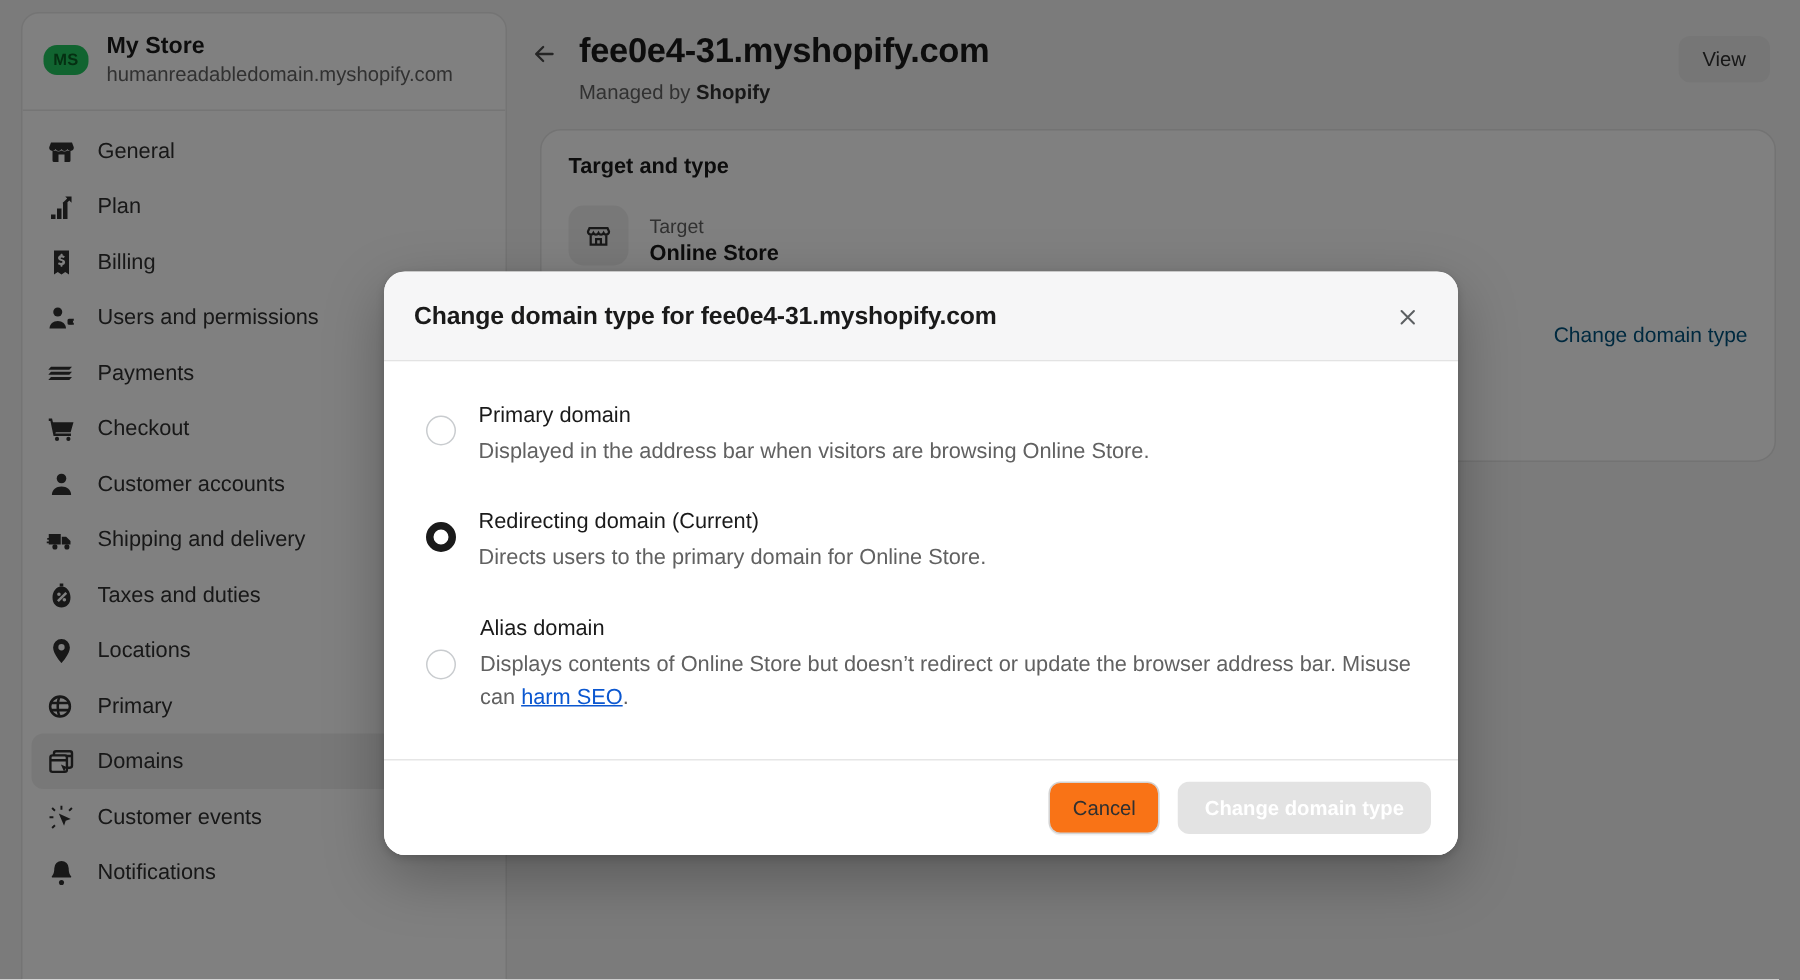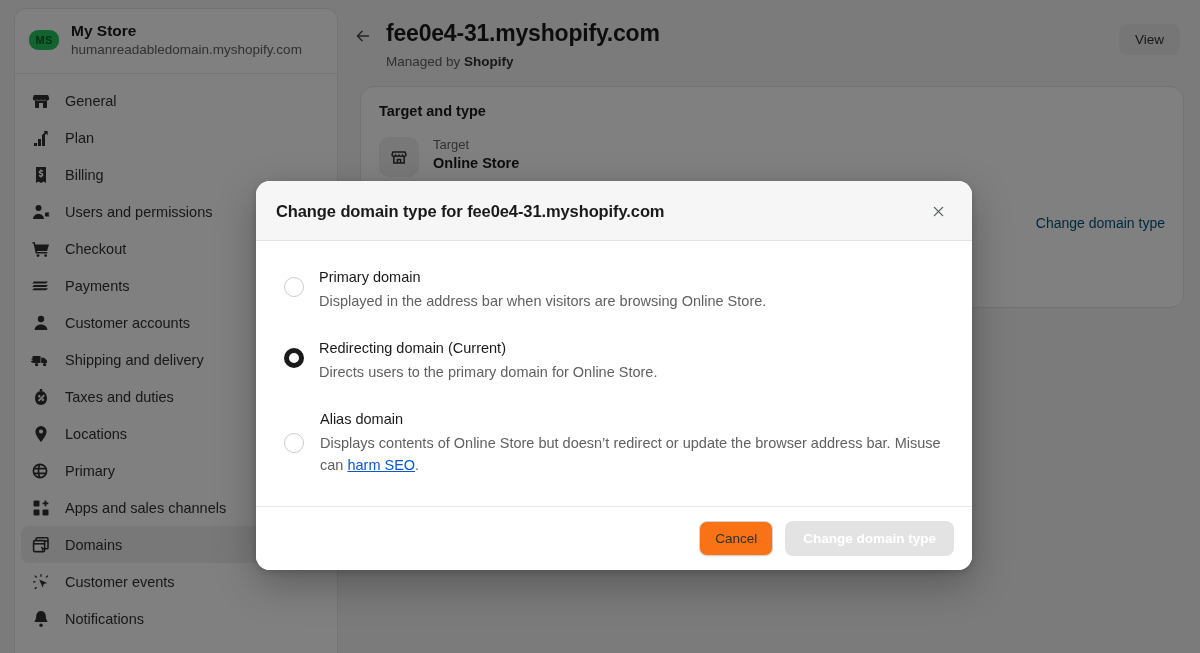--- a/index.html
+++ b/index.html
@@ -98,21 +98,21 @@
   .card {
     margin: 17px 0 0 12px;
     background: #fbfbfb;
     border: 1px solid #e1e1e1;
     border-radius: 14px;
     padding: 16px 18px 18px 18px;
     min-height: 222px;
     position: relative;
   }
   .card-title { font-size: 14.5px; font-weight: 600; color: #1a1a1a; }
-  .target-row { display: flex; gap: 14px; margin-top: 18px; align-items: flex-start; }
+  .target-row { display: flex; gap: 14px; margin-top: 18px; align-items: flex-end; }
   .target-ic {
     width: 40px; height: 40px; flex: 0 0 40px;
     background: #ececec; border-radius: 10px;
     display: flex; align-items: center; justify-content: center;
     color: #303030;
   }
   .target-lbl { font-size: 13px; color: #616161; }
   .target-val { font-size: 14.5px; font-weight: 600; color: #1a1a1a; margin-top: 3px;}
   .card-link {
     position: absolute; right: 18px; top: 128px;
@@ -270,35 +270,35 @@
                   <path d="M15 10.5h3.2v1.3H17v1.4h1.2v1.3H15a1 1 0 0 1-1-1v-2a1 1 0 0 1 1-1z"></path>
                   <circle cx="16" cy="12.5" r="1.1" fill="none" stroke="currentColor" stroke-width="1.2"></circle>
                 </svg>
               </span>
             <span>Users and permissions</span>
           </div>
 
           <div class="nav-item">
             <span class="nav-ic">
                 <svg viewBox="0 0 20 20" fill="currentColor">
+                  <path d="M3 5.5h14l-1.8 2H1.2L3 5.5zm0 3.4h14l-1.8 2H1.2l1.8-2zm0 3.4h14l-1.8 2H1.2l1.8-2z"></path>
+                </svg>
+              </span>
+            <span>Payments</span>
+          </div>
+
+          <div class="nav-item">
+            <span class="nav-ic">
+                <svg viewBox="0 0 20 20" fill="currentColor">
                   <path d="M1.5 3h2.2l.6 2.5H18l-1.9 6.6H6.2L5.9 13h10.4v1.6H4.7L2.6 4.6H1.5V3z"></path>
                   <circle cx="7" cy="16.6" r="1.4"></circle>
                   <circle cx="14.6" cy="16.6" r="1.4"></circle>
                 </svg>
               </span>
             <span>Checkout</span>
-          </div>
-
-          <div class="nav-item">
-            <span class="nav-ic">
-                <svg viewBox="0 0 20 20" fill="currentColor">
-                  <path d="M3 5.5h14l-1.8 2H1.2L3 5.5zm0 3.4h14l-1.8 2H1.2l1.8-2zm0 3.4h14l-1.8 2H1.2l1.8-2z"></path>
-                </svg>
-              </span>
-            <span>Payments</span>
           </div>
 
           <div class="nav-item">
             <span class="nav-ic">
                 <svg viewBox="0 0 20 20" fill="currentColor">
                   <circle cx="10" cy="6" r="3.2"></circle>
                   <path d="M3.6 17c0-3.3 2.8-5.6 6.4-5.6s6.4 2.3 6.4 5.6H3.6z"></path>
                 </svg>
               </span>
             <span>Customer accounts</span>
@@ -341,31 +341,20 @@
                   <circle cx="9" cy="10" r="6.6"></circle>
                   <path d="M9 3.4c-2 2-2 11.2 0 13.2M2.6 7.6h12.8M2.6 12.4h12.8"></path>
                 </svg>
                 <svg viewBox="0 0 20 20" fill="currentColor" style="margin-top:-20px">
                   <path d="M15.4 9.6h2.9v1.1h-1.1v.6h1.1v1.1h-2.9V9.6z" opacity="0"></path>
                 </svg>
               </span>
             <span>Primary</span>
           </div>
 
-          <div class="nav-item">
-            <span class="nav-ic">
-                <svg viewBox="0 0 20 20" fill="currentColor">
-                  <rect x="2.5" y="2.5" width="6" height="6" rx="1"></rect>
-                  <rect x="2.5" y="11.5" width="6" height="6" rx="1"></rect>
-                  <rect x="11.5" y="11.5" width="6" height="6" rx="1"></rect>
-                  <path d="M13.6 2.4h1.8v2h2v1.8h-2v2h-1.8v-2h-2V4.4h2v-2z"></path>
-                </svg>
-              </span>
-            <span>Apps and sales channels</span>
-          </div>
 
           <div class="nav-item active">
             <span class="nav-ic">
                 <svg viewBox="0 0 20 20" fill="none" stroke="currentColor" stroke-width="1.6">
                   <rect x="5" y="2.8" width="12" height="11" rx="1.4"></rect>
                   <path d="M5 6h12"></path>
                   <rect x="2.6" y="5.6" width="11" height="11" rx="1.4" fill="#fbfbfb"></rect>
                   <path d="M2.6 8.8h11"></path>
                 </svg>
                 <svg viewBox="0 0 20 20" fill="currentColor" style="margin-top:-20px">

